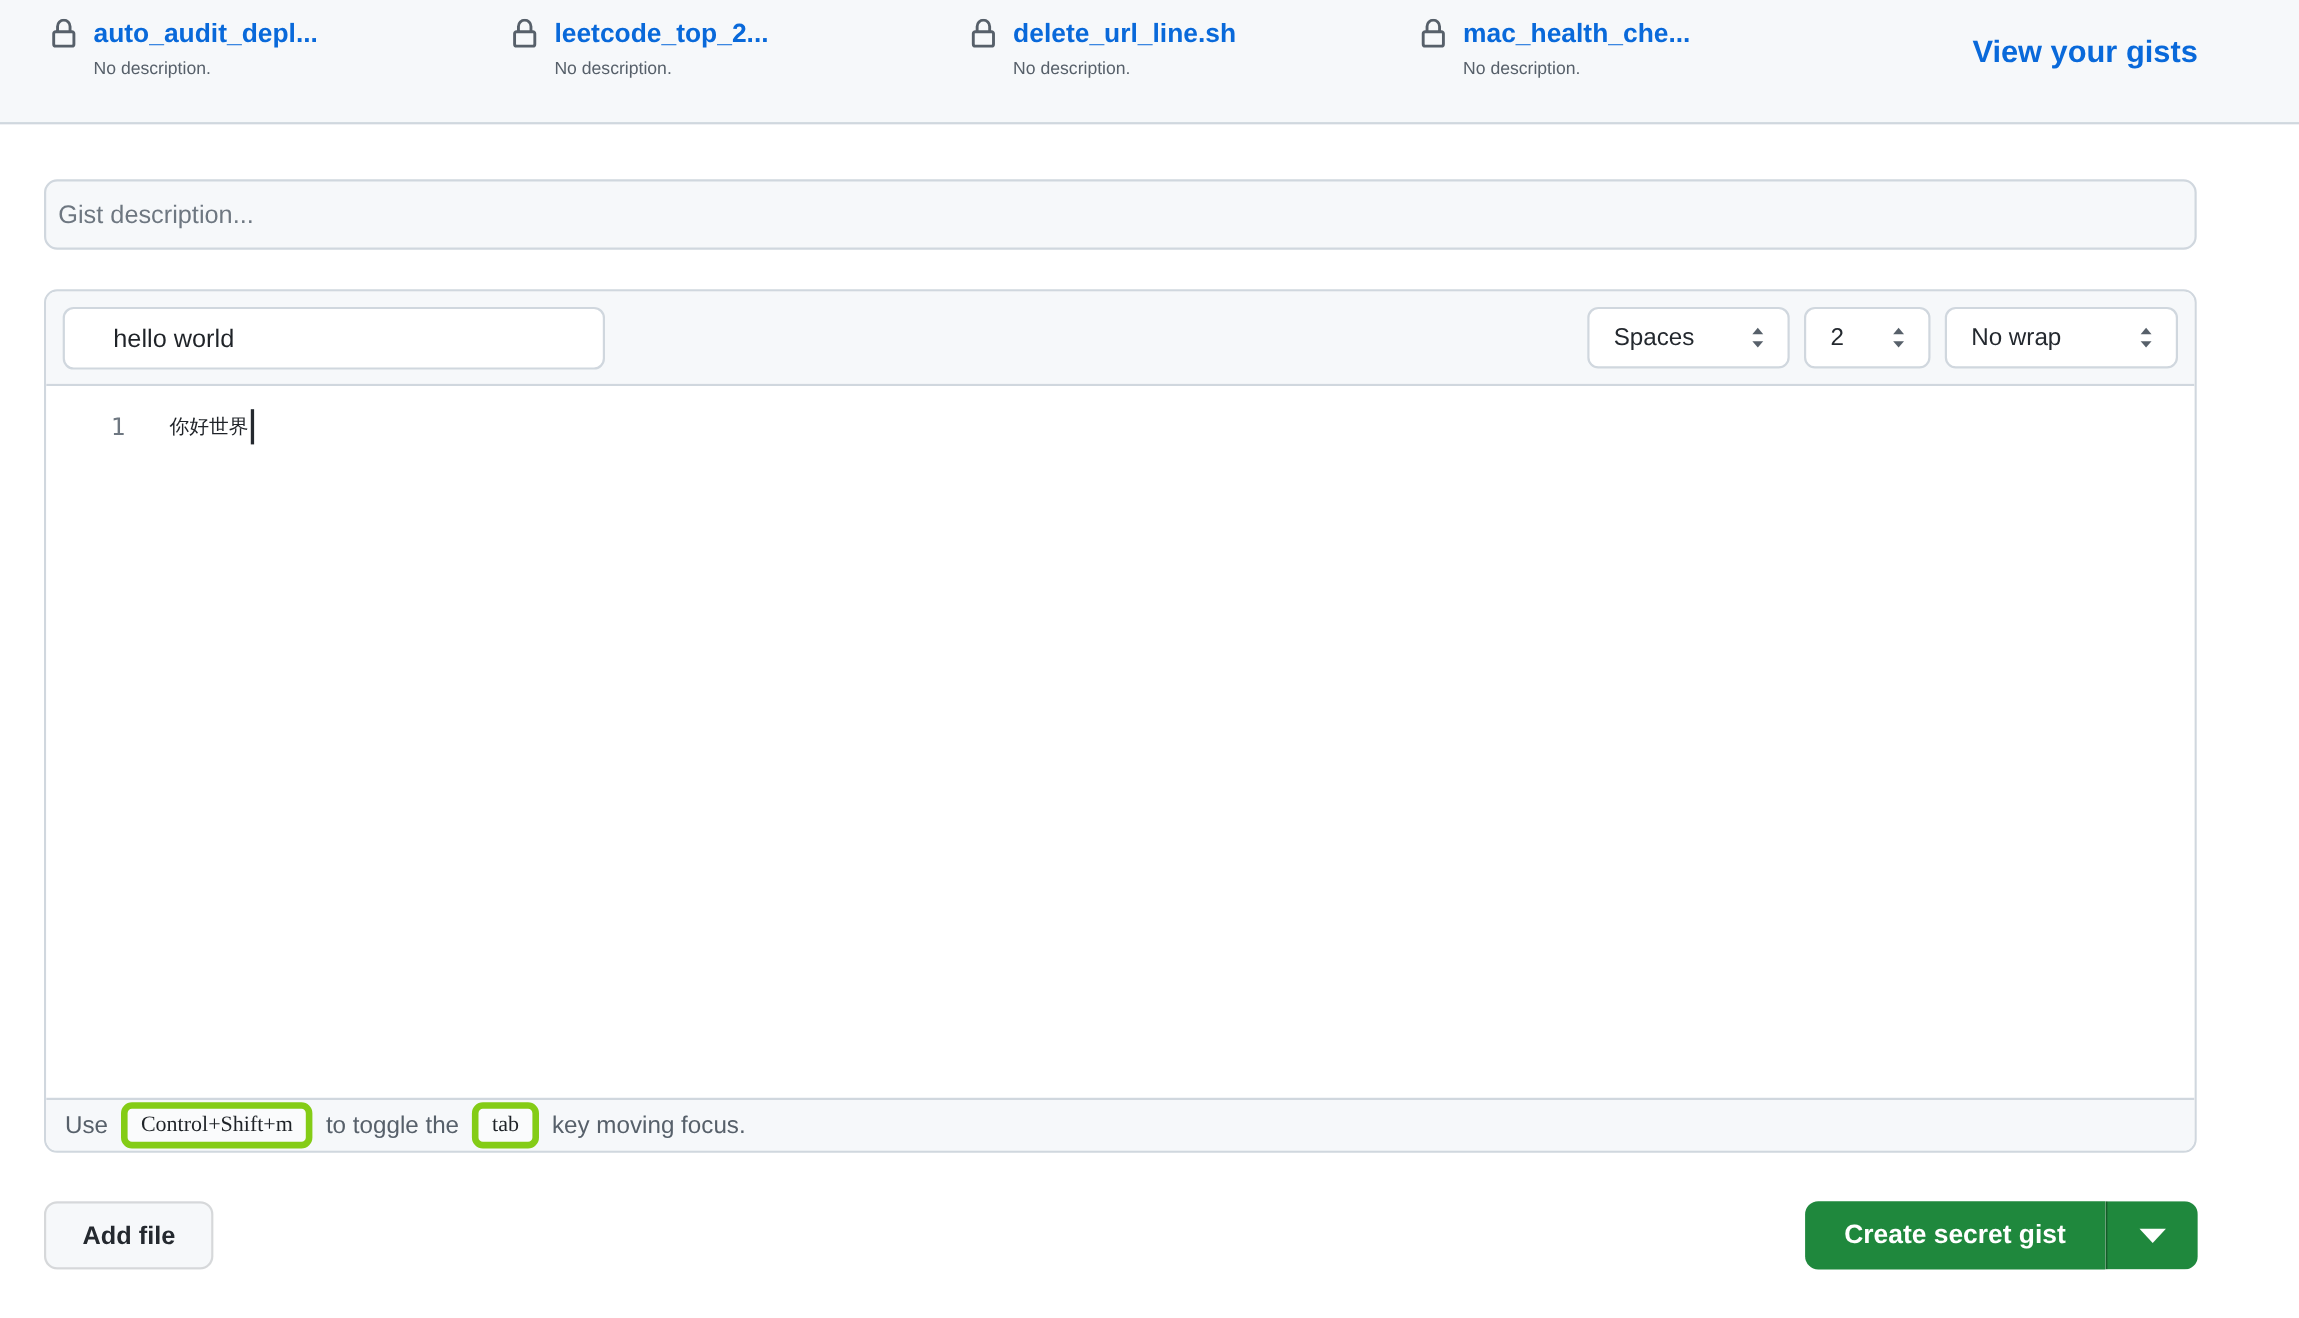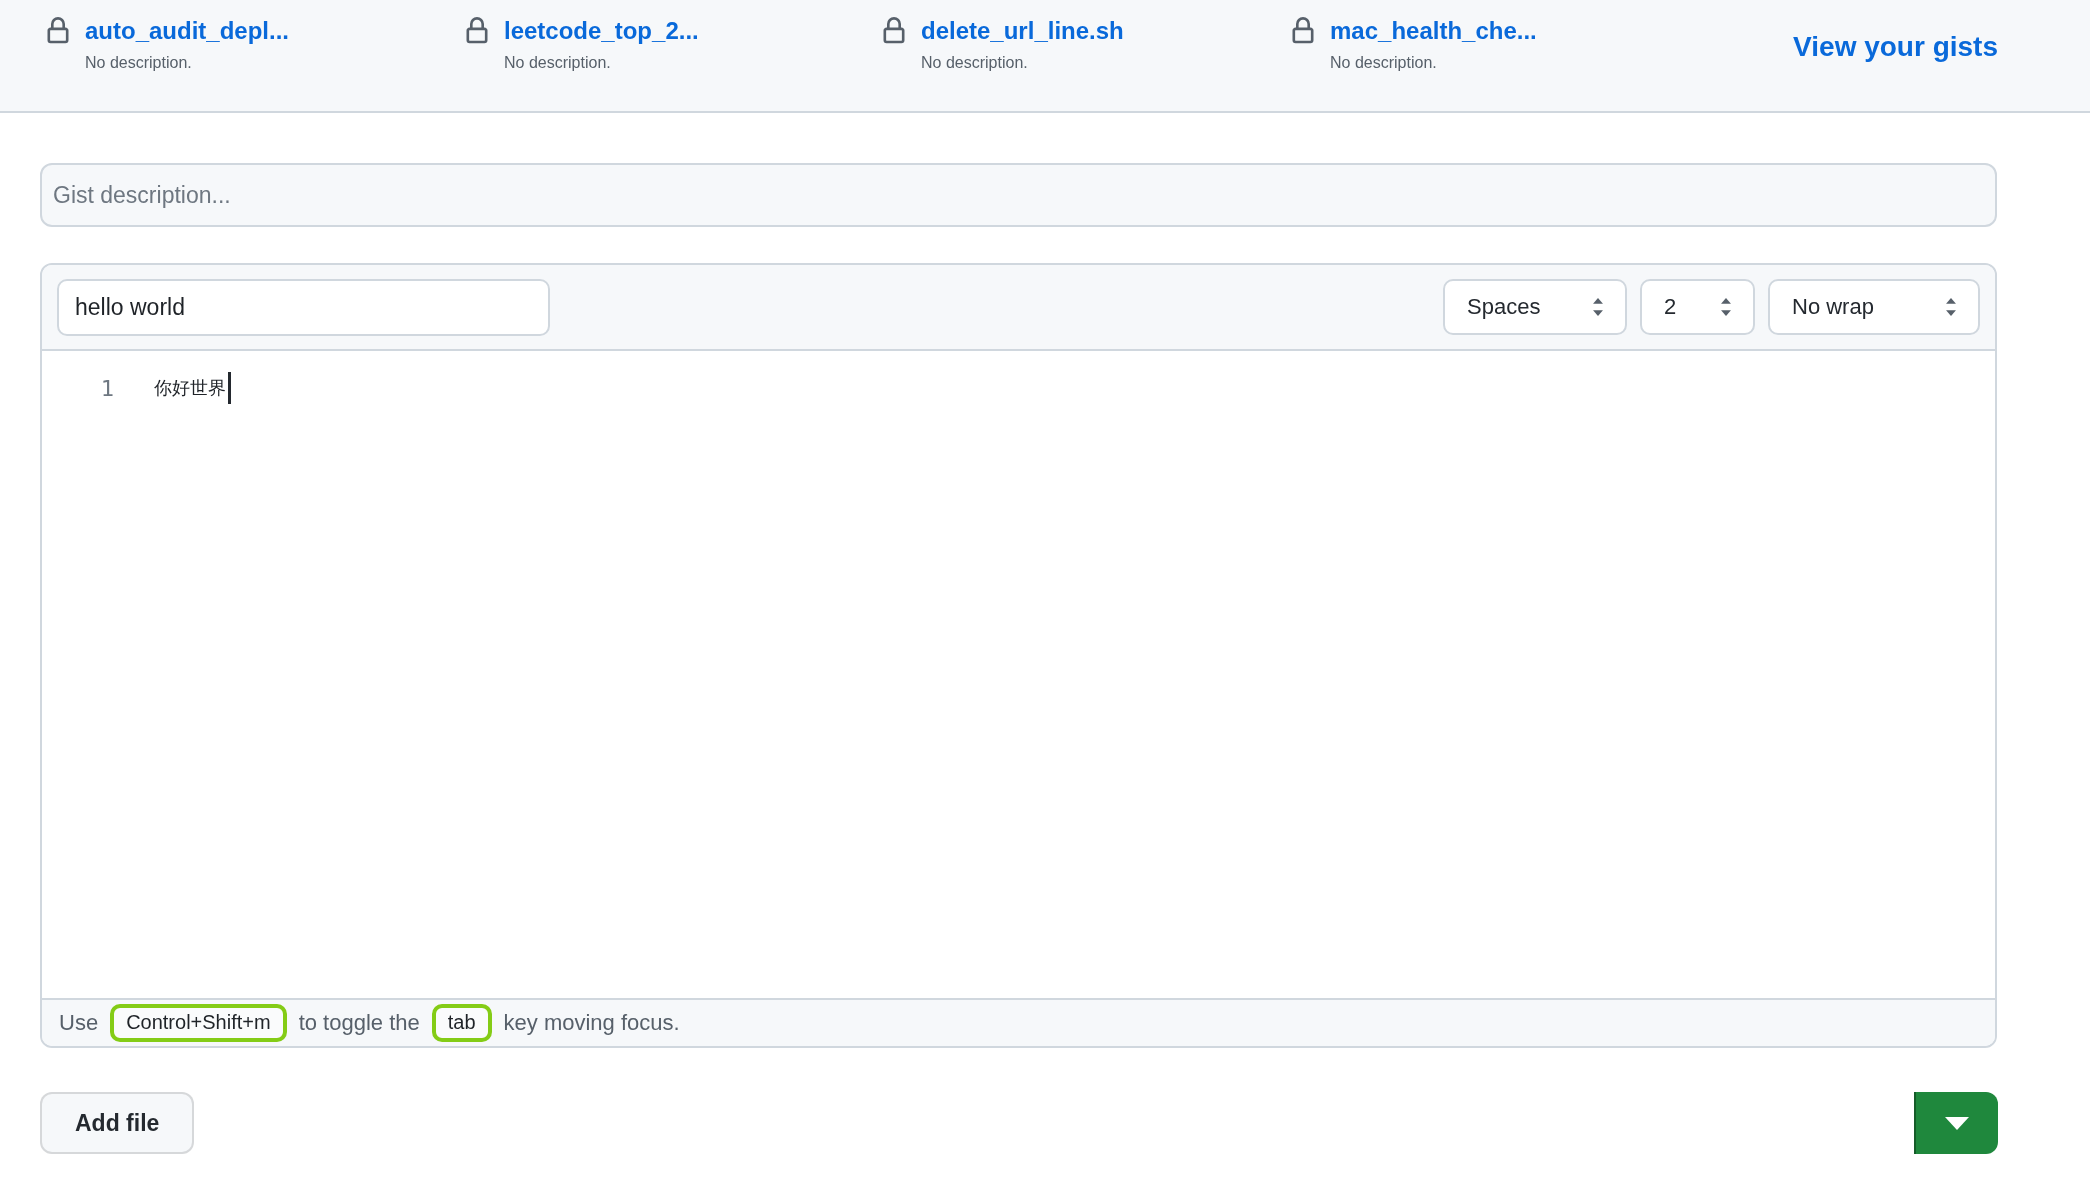--- a/index.html
+++ b/index.html
@@ -48,21 +48,21 @@
   }
   .editor-header {
     height: 86px; flex: none;
     background: #f6f8fa; border-bottom: 2px solid #d0d7de;
     display: flex; align-items: center; padding: 0 15px;
   }
   .filename-input {
     width: 493px; height: 57px;
     background: #ffffff; border: 2px solid #d0d7de; border-radius: 10px;
     font-family: "Liberation Sans", sans-serif;
-    font-size: 23px; color: #1f2328; padding: 0 16px; outline: none;
+    font-size: 23px; color: #1f2328; padding: 0 44px; outline: none;
   }
   .controls { margin-left: auto; display: flex; gap: 13px; }
   .select {
     height: 56px; background: #ffffff;
     border: 2px solid #d0d7de; border-radius: 10px;
     display: flex; align-items: center; justify-content: space-between;
     padding: 0 16px 0 22px; cursor: pointer;
     font-size: 22px; color: #24292f;
   }
   .select.w-spaces { width: 184px; }
@@ -88,23 +88,23 @@
     background: #24292f; margin-left: 2px; vertical-align: middle;
   }
 
   .editor-footer {
     flex: none; height: 48px;
     background: #f6f8fa; border-top: 2px solid #d0d7de;
     display: flex; align-items: center; gap: 12px;
     padding: 4px 17px; font-size: 22px; color: #57606a;
   }
   kbd {
-    font-family: Liberation Sans, sans-serif;
+    font-family: Liberation Serif, serif;
     font-size: 20px; color: #1f2328;
-    background: #fafbfc; border: 4px solid #84cc16; border-radius: 10px;
+    background: #fafbfc; border: 6px solid #84cc16; border-radius: 10px;
     padding: 2px 12px 4px; line-height: 24px;
   }
 
   
   .actions-row {
     position: absolute; left: 40px; top: 1092px; width: 1958px; height: 62px;
     display: flex; justify-content: space-between; align-items: center;
   }
   .btn-default {
     height: 62px; padding: 0 33px;
@@ -242,17 +242,18 @@
     <span>to toggle the</span>
     <kbd>tab</kbd>
     <span>key moving focus.</span>
   </div>
 
 </section>
 
 <div class="actions-row">
   <button class="btn-default">Add file</button>
   <div class="split-btn">
+    <button class="btn-primary main-seg">Create secret gist</button>
     <button class="btn-primary caret-seg">
       <span class="dd-caret"></span>
     </button>
   </div>
 </div>
 
 </body></html>

